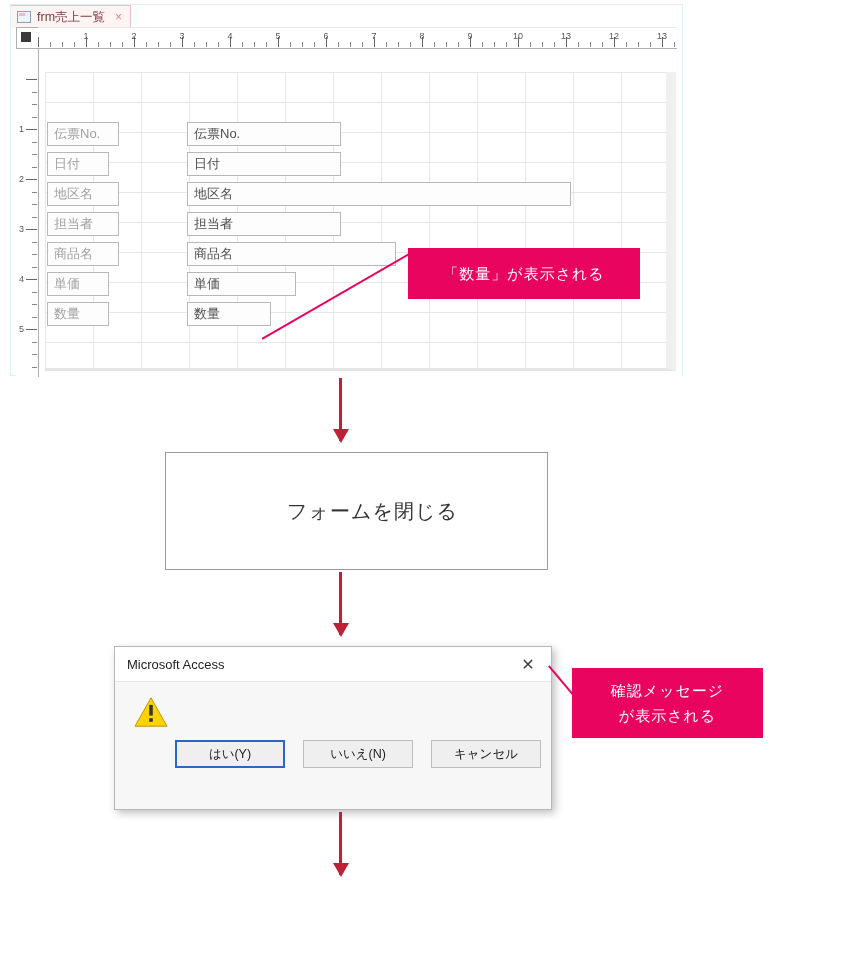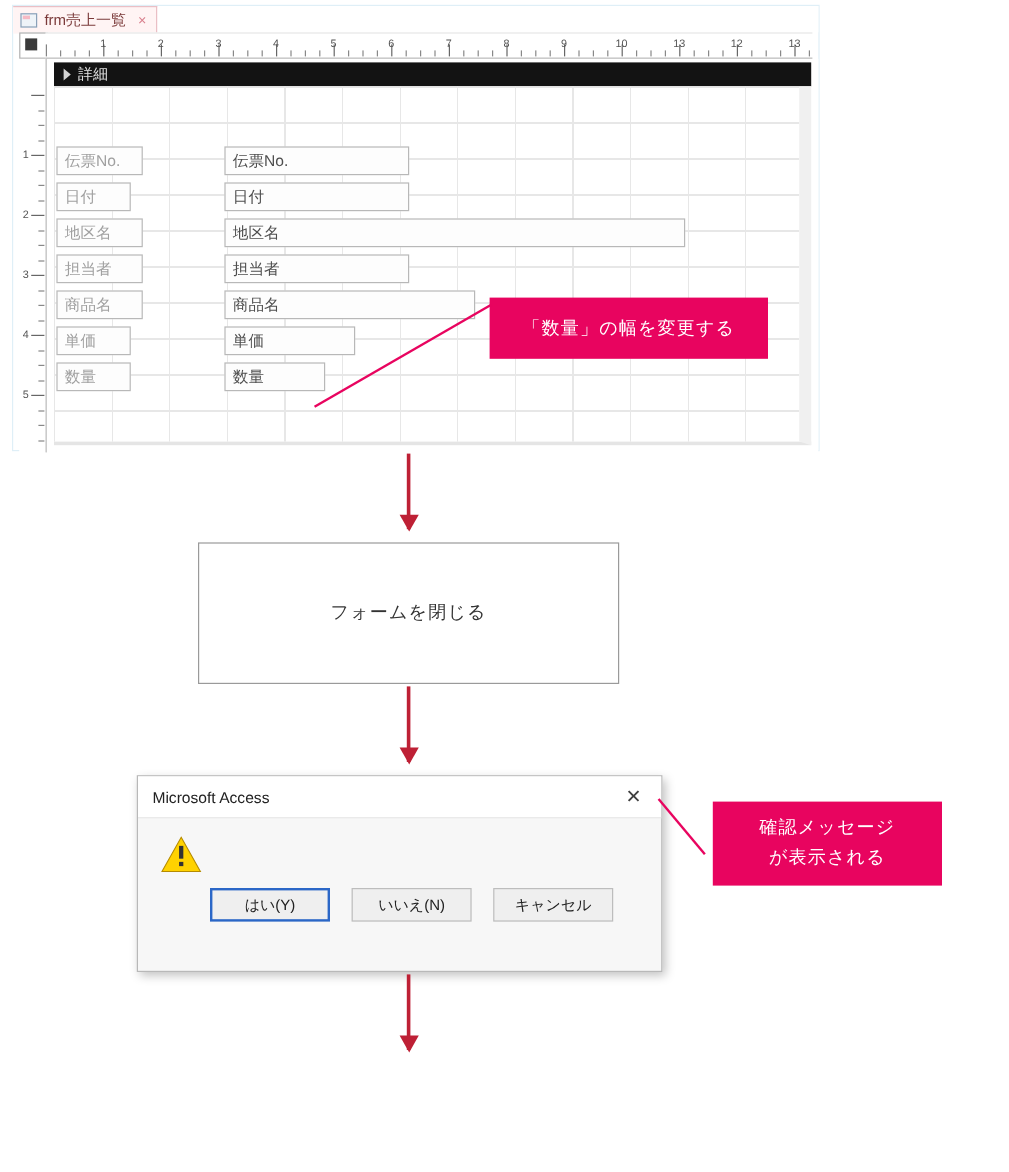--- a/index.html
+++ b/index.html
@@ -186,28 +186,29 @@
     overflow:hidden;
   }
   .fieldlabel { color:#a0a0a0; }
   .fieldbox   { color:#4e4e4e; }
 
   
   .flowbox {
     position:absolute;
     border:1px solid #9a9a9a;
     background:#ffffff;
-    font-size:15px;
+    font-size:20px;
     color:#333;
     display:flex;
     align-items:center;
     justify-content:center;
     text-align:center;
     line-height:1.9;
     letter-spacing:1px;
+    padding-left:32px;
   }
   .flowbox.dashed {
     border:1px dashed #9a9a9a;
   }
   .arrow {
     position:absolute;
     width:3px;
     background:#be2035;
   }
   .arrow::after {
@@ -278,21 +279,21 @@
     width:36px;height:32px;
     position:relative;
   }
   .warnicon svg { width:100%; height:100%; }
   .dialog .buttons {
     display:flex;
     gap:18px;
     padding:0 0 16px 60px;
   }
   .dialog .buttons button {
-    width:100px; height:28px;
+    width:110px; height:28px;
     background:#efefef;
     border:1px solid #bdbdbd;
     font-size:12.5px;
     color:#222;
     cursor:default;
   }
   .dialog .buttons button.primary {
     border:2px solid #2b67c7;
   }
 </style>
@@ -407,24 +408,20 @@
           <div class="vtick" style="top: 255px;"></div>
           <div class="vtick" style="top: 267.5px;"></div>
           <div class="vnum" style="top: 230px;">4</div>
           <div class="vtick big" style="top: 280px;"></div>
           <div class="vtick" style="top: 292.5px;"></div>
           <div class="vtick" style="top: 305px;"></div>
           <div class="vtick" style="top: 317.5px;"></div>
           <div class="vnum" style="top: 280px;">5</div>
         </div>
       <div class="designarea">
-        <div class="sectionbar">
-          <span class="secarrow"></span>
-          <span>詳細</span>
-        </div>
         <div class="gridarea" id="gridarea">
             <div class="fieldlabel" style="left: 2px; top: 50px; width: 58px;">伝票No.</div>
             <div class="fieldbox" style="left: 142px; top: 50px; width: 140px;">伝票No.</div>
             <div class="fieldlabel" style="left: 2px; top: 80px; width: 48px;">日付</div>
             <div class="fieldbox" style="left: 142px; top: 80px; width: 140px;">日付</div>
             <div class="fieldlabel" style="left: 2px; top: 110px; width: 58px;">地区名</div>
             <div class="fieldbox" style="left: 142px; top: 110px; width: 370px;">地区名</div>
             <div class="fieldlabel" style="left: 2px; top: 140px; width: 58px;">担当者</div>
             <div class="fieldbox" style="left: 142px; top: 140px; width: 140px;">担当者</div>
             <div class="fieldlabel" style="left: 2px; top: 170px; width: 58px;">商品名</div>
@@ -432,21 +429,21 @@
             <div class="fieldlabel" style="left: 2px; top: 200px; width: 48px;">単価</div>
             <div class="fieldbox" style="left: 142px; top: 200px; width: 95px;">単価</div>
             <div class="fieldlabel" style="left: 2px; top: 230px; width: 48px;">数量</div>
             <div class="fieldbox" style="left: 142px; top: 230px; width: 70px;">数量</div>
           </div>
       </div>
     </div>
   </div>
 
   <div class="callout" style="left:408px; top:248px; width:232px; height:51px;">
-    <span>「数量」の幅を変更する</span>
+    <span>「数量」が表示される</span>
   </div>
   <div class="calloutline" style="left:262px; top:338px; width:170px; transform:rotate(-30deg);"></div>
 
   <div class="arrow" style="left:339px; top:378px; height:63px;"></div>
 
   <div class="flowbox" style="left:165px; top:452px; width:349px; height:116px;">
     <div>
       <div>フォームを閉じる</div>
     </div>
   </div>
@@ -467,21 +464,21 @@
         </svg>
       </span>
     </div>
     <div class="buttons">
       <button class="primary">はい(Y)</button>
       <button>いいえ(N)</button>
       <button>キャンセル</button>
     </div>
   </div>
 
-  <div class="callout" style="left:594px; top:668px; width:191px; height:70px;font-family:Liberation Serif, serif;">
+  <div class="callout" style="left:572px; top:668px; width:191px; height:70px;">
     <div>
       <div>確認メッセージ</div>
       <div>が表示される</div>
     </div>
   </div>
   <div class="calloutline" style="left:549px; top:665px; width:60px; transform:rotate(50deg);"></div>
 
   <div class="arrow" style="left:339px; top:812px; height:63px;"></div>
 
 

